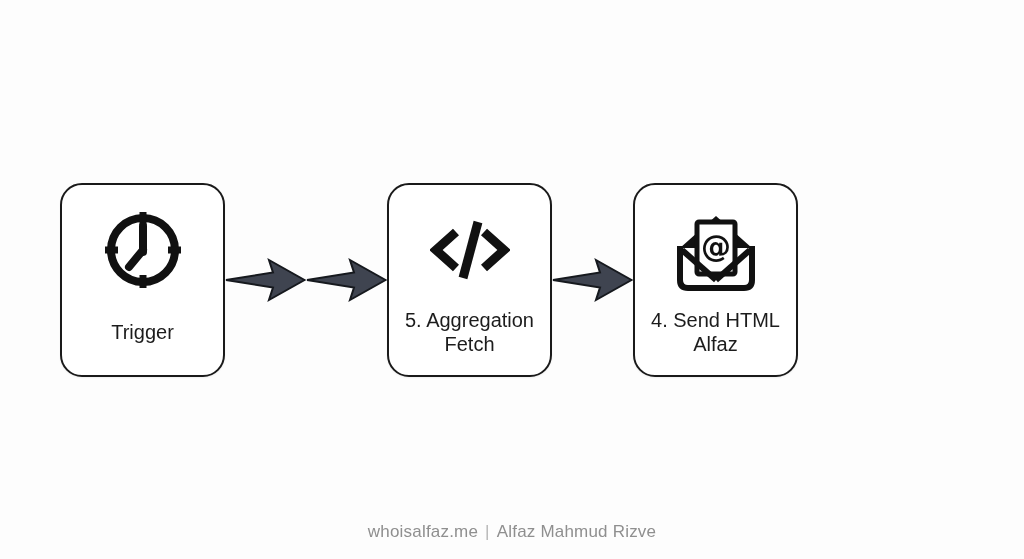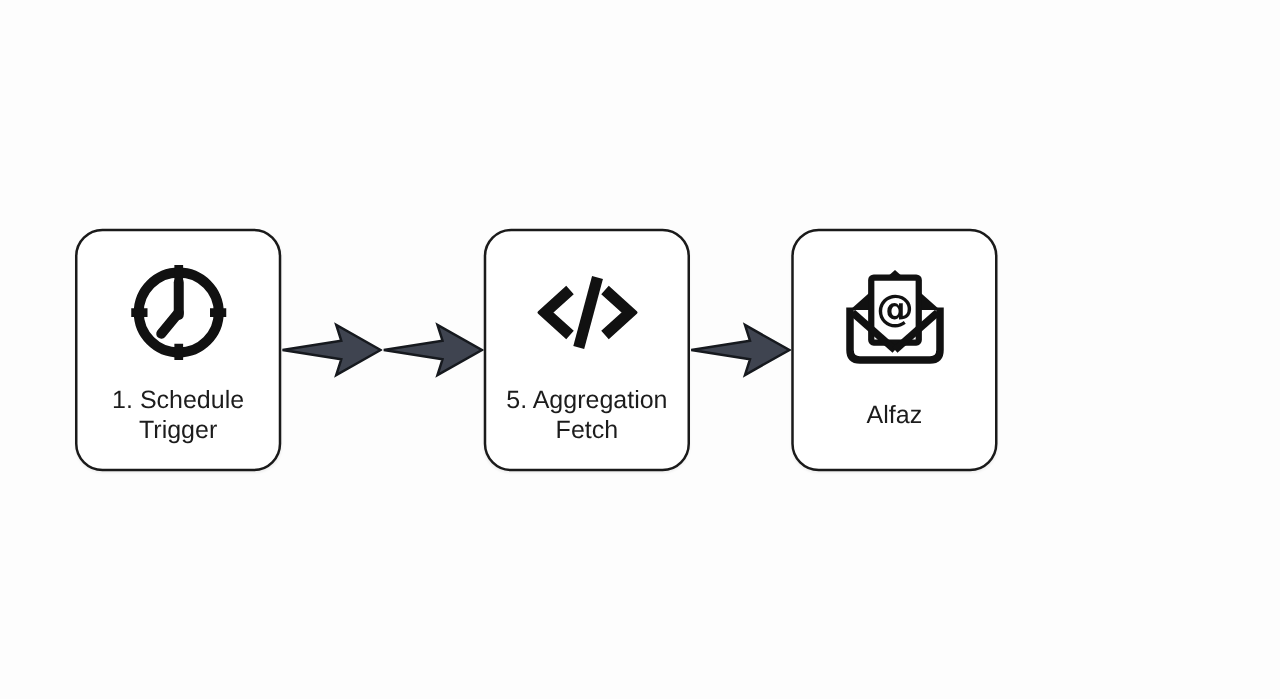--- a/index.html
+++ b/index.html
@@ -88,21 +88,20 @@
           <circle cx="41" cy="41" r="32" stroke-width="8"></circle>
           <line x1="41" y1="3" x2="41" y2="16" stroke-width="7"></line>
           <line x1="41" y1="66" x2="41" y2="79" stroke-width="7"></line>
           <line x1="66" y1="41" x2="79" y2="41" stroke-width="7"></line>
           <line x1="3" y1="41" x2="16" y2="41" stroke-width="7"></line>
           <line x1="41" y1="43" x2="41" y2="17" stroke-width="8" stroke-linecap="round"></line>
           <line x1="41" y1="41" x2="27" y2="58" stroke-width="8" stroke-linecap="round"></line>
         </svg>
       </div>
       <div class="label-box">
-        <div>1. Schedule</div>
         <div>Trigger</div>
       </div>
     </div>
 
     <div class="arrow-box">
       <svg width="81" height="46" viewBox="0 0 81 46">
         <polygon points="1,23 48,15.5 44,3 79.5,23 44,43 48,30.5" fill="#3f4450" stroke="#16191e" stroke-width="2" stroke-linejoin="miter"></polygon>
       </svg>
     </div>
 
@@ -138,20 +137,24 @@
         <svg width="86" height="88" viewBox="0 0 86 88">
           <polygon points="7,42 43,10 79,42" fill="#111111"></polygon>
           <rect x="24" y="16" width="38" height="52" rx="2" fill="#ffffff" stroke="#111111" stroke-width="5"></rect>
           <text x="43" y="51" text-anchor="middle" font-size="30" font-weight="bold" font-family="'DejaVu Sans', sans-serif" fill="#111111">@</text>
           <path d="M7 40 L7 74 Q7 82 15 82 L71 82 Q79 82 79 74 L79 40" fill="none" stroke="#111111" stroke-width="6"></path>
           <line x1="9" y1="44" x2="43" y2="74" stroke="#111111" stroke-width="6"></line>
           <line x1="77" y1="44" x2="43" y2="74" stroke="#111111" stroke-width="6"></line>
         </svg>
       </div>
       <div class="label-box">
+        <div>4. Send HTML</div>
         <div>Alfaz</div>
       </div>
     </div>
 
   </div>
 
+  <div class="footer">
+    <span>whoisalfaz.me</span><span class="sep">|</span><span>Alfaz Mahmud Rizve</span>
+  </div>
 
 </div>
 
 </body></html>

